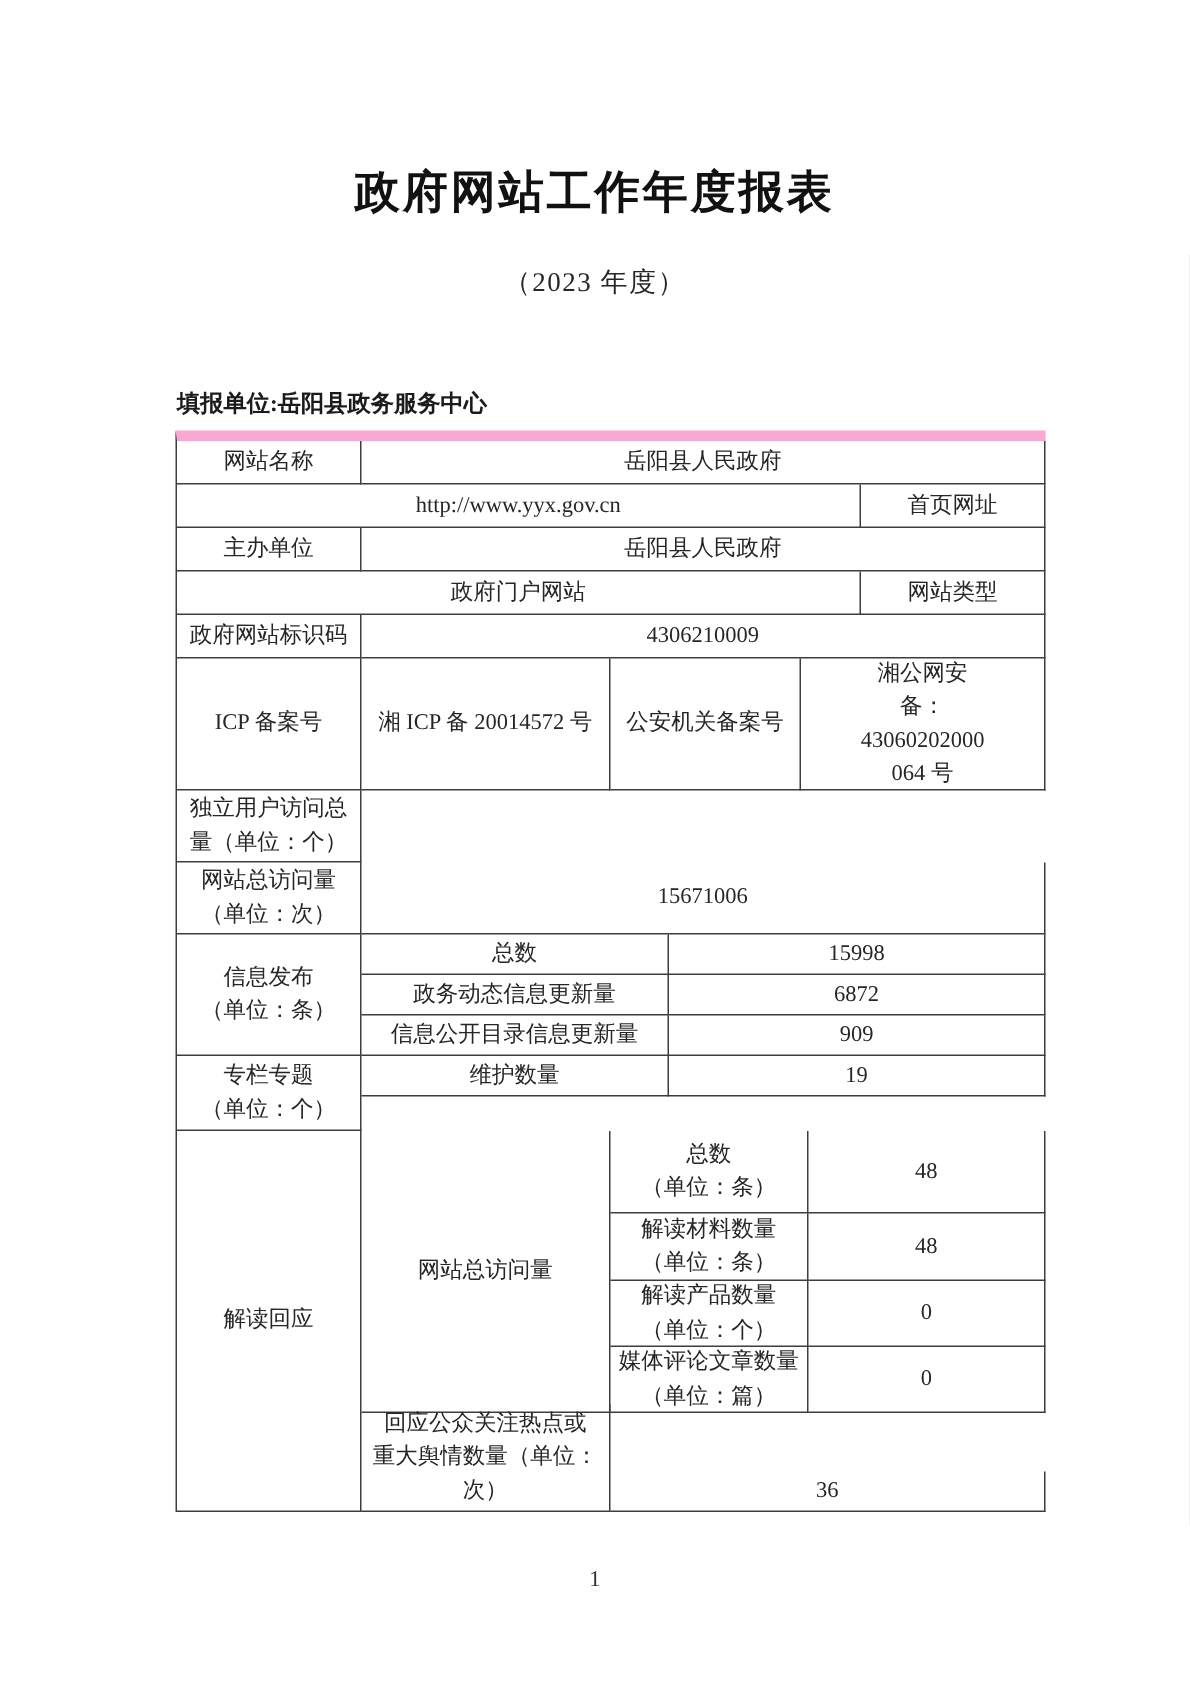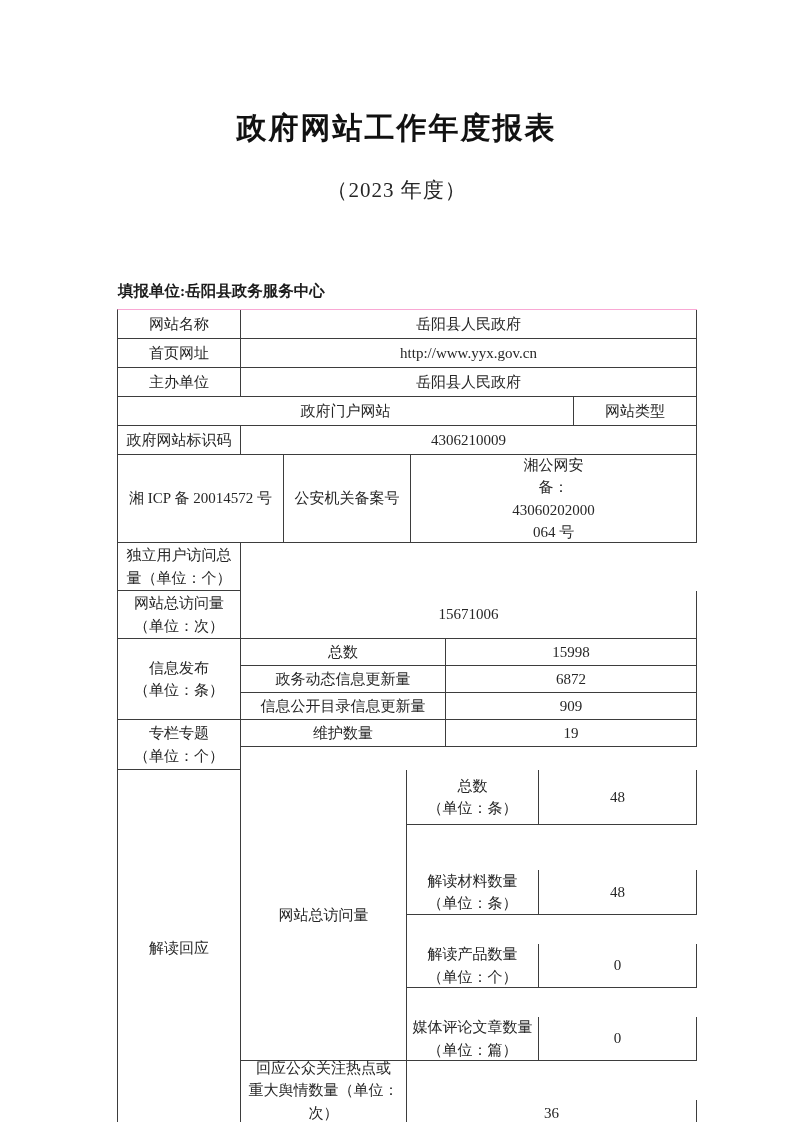--- a/index.html
+++ b/index.html
@@ -19,33 +19,33 @@
     text-align: center;
     font-family: "Liberation Sans", "DejaVu Sans", sans-serif;
     font-weight: bold;
     font-size: 30px;
     letter-spacing: 2px;
     color: #111111;
   }
   .subtitle {
     margin-top: 27px;
     text-align: center;
-    font-size: 21px;
+    font-size: 18px;
     letter-spacing: 1px;
   }
   .unit-line {
-    margin: 77px 0 0 118px;
+    margin: 59px 0 0 118px;
     font-weight: bold;
     font-size: 15.5px;
     color: #1b1b1b;
   }
   .tbl {
     margin: 7px 0 0 117px;
     width: 579px;
-    border-top: 1px solid #f9a8d4;
+    border-top: 7px solid #f9a8d4;
     border-left: 1px solid #3d3d3d;
     font-size: 15px;
     line-height: 1.5;
   }
   .r { display: flex; }
   .c {
     box-sizing: border-box;
     border-right: 1px solid #3d3d3d;
     border-bottom: 1px solid #3d3d3d;
     display: flex;
@@ -61,22 +61,22 @@
   .w166 { width: 166px; flex: 0 0 166px; }
   .w127 { width: 127px; flex: 0 0 127px; }
   .w205 { width: 205px; flex: 0 0 205px; }
   .w132 { width: 132px; flex: 0 0 132px; }
   .flex1 { flex: 1 1 auto; min-width: 0; }
   .h29 { height: 29px; }
   .h88 { height: 88px; }
   .h48 { height: 48px; }
   .h27 { height: 27px; }
   .h55 { height: 55px; }
-  .h45 { height: 45px; margin-top: 45px; }
-  .h44 { height: 44px; margin-top: 29px; }
+  .h45 { height: 45px; }
+  .h44 { height: 44px; }
   .h66 { height: 66px; align-items: flex-end; }
   .pageno {
     margin-top: 37px;
     text-align: center;
     font-size: 15px;
     color: #333333;
   }
 </style>
 </head>
 <body>
@@ -89,37 +89,38 @@
 
   <div class="unit-line">填报单位:岳阳县政务服务中心</div>
 
   <div class="tbl">
 
     <div class="r h29">
       <div class="c col1">网站名称</div>
       <div class="c flex1">岳阳县人民政府</div>
     </div>
     <div class="r h29">
+      <div class="c flex1">http://www.yyx.gov.cn</div>
       <div class="c col1">首页网址</div>
-      <div class="c flex1">http://www.yyx.gov.cn</div>
     </div>
     <div class="r h29">
       <div class="c col1">主办单位</div>
       <div class="c flex1">岳阳县人民政府</div>
     </div>
     <div class="r h29">
       <div class="c flex1">政府门户网站</div>
       <div class="c col1">网站类型</div>
     </div>
     <div class="r h29">
       <div class="c col1">政府网站标识码</div>
       <div class="c flex1">4306210009</div>
     </div>
 
     <div class="r h88">
+      <div class="c col1">ICP 备案号</div>
       <div class="c w166">湘 ICP 备 20014572 号</div>
       <div class="c w127">公安机关备案号</div>
       <div class="c flex1">湘公网安
 备：
 43060202000
 064 号</div>
     </div>
 
     <div class="r h48">
       <div class="c col1">独立用户访问总

